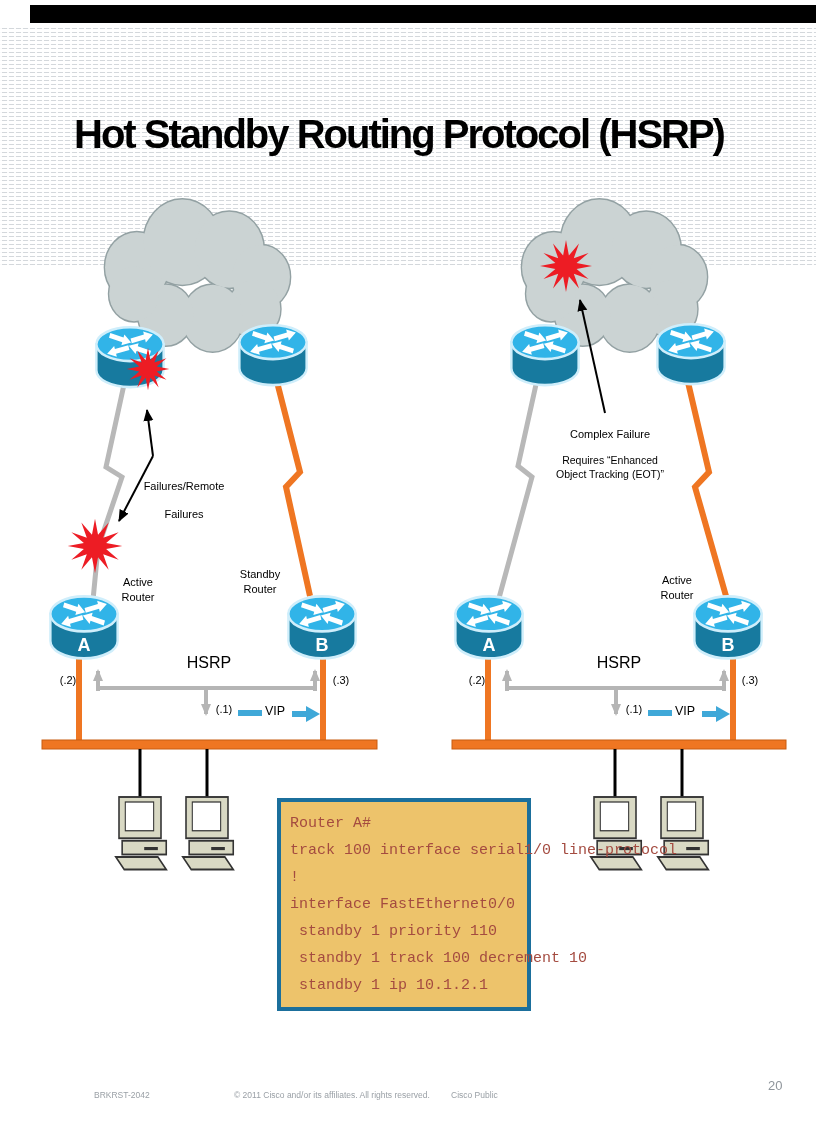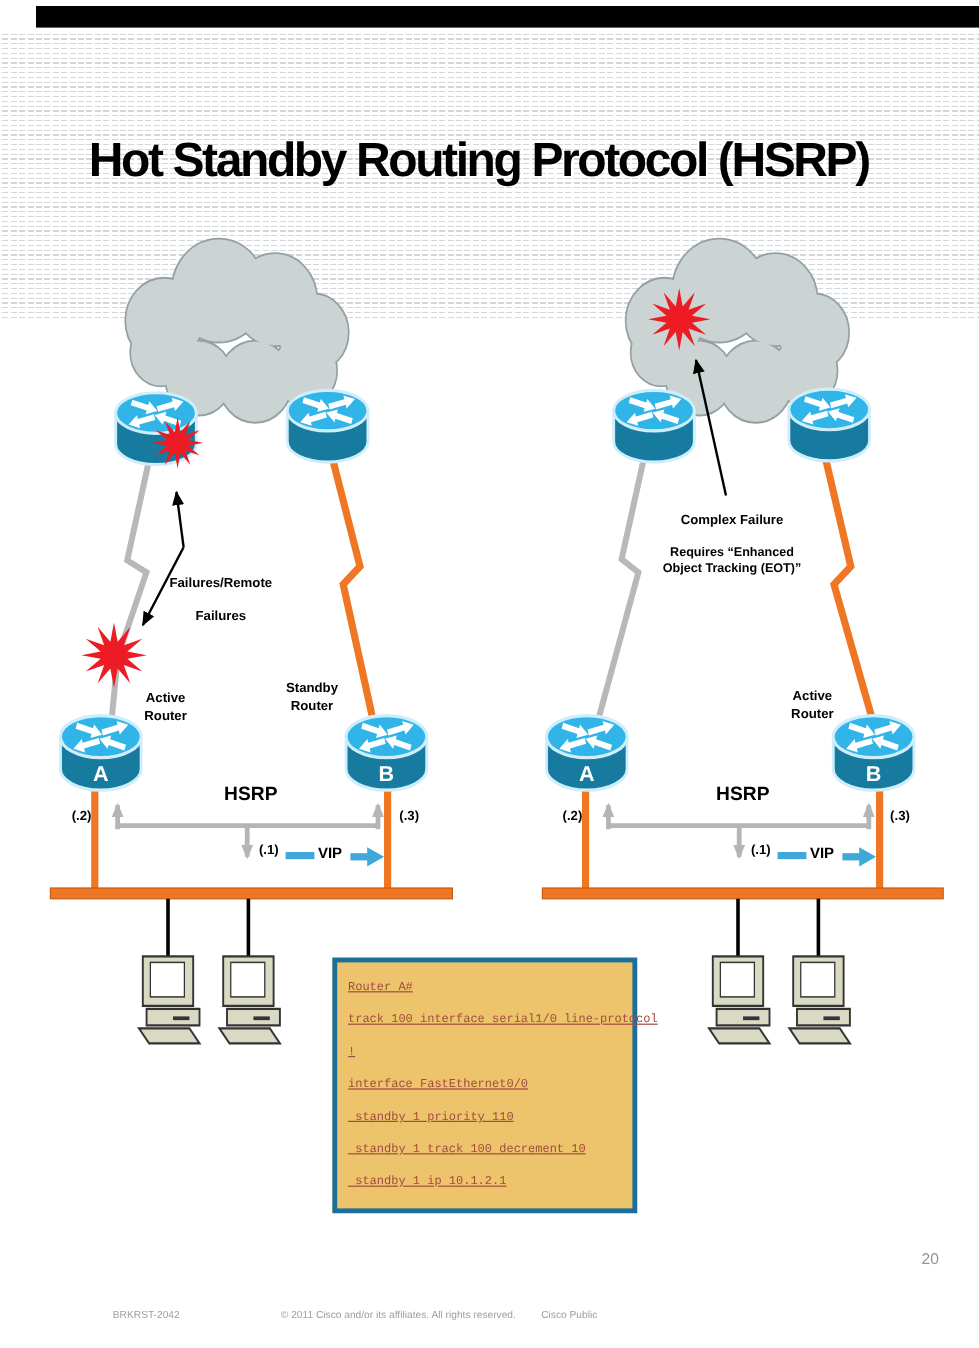--- a/index.html
+++ b/index.html
@@ -6,32 +6,32 @@
   #page{position:relative;width:816px;height:1123px;background:#fff;overflow:hidden;
         font-family:"Liberation Sans",sans-serif;}
   .topbar{position:absolute;left:30px;top:5px;width:786px;height:18px;background:#000;}
   .texture{position:absolute;left:0;top:28px;width:816px;height:240px;
     background-image:
       repeating-linear-gradient(90deg, rgba(255,255,255,0.92) 0 2px, rgba(255,255,255,0) 2px 7px),
       repeating-linear-gradient(180deg, rgba(168,176,184,0.5) 0 1px, rgba(0,0,0,0) 1px 4px);}
   .title{position:absolute;left:74px;top:112px;font-size:40px;font-weight:bold;
          letter-spacing:-2px;color:#000;white-space:nowrap;}
   svg.diagram{position:absolute;left:0;top:0;}
-  .lbl{position:absolute;font-weight:bold;color:#000;text-align:center;
+  .lbl{position:absolute;font-weight:normal;color:#000;text-align:center;
        font-size:11px;line-height:15px;}
   .lbl.note{font-size:11px;}
   .lbl.tiny{font-size:10.5px;line-height:13.5px;}
   .lbl.hsrp{font-size:16px;}
   .lbl.vip{font-size:12.5px;}
   .code{position:absolute;left:277px;top:798px;width:237px;
         border:4px solid #1b6f9c;background:#edc36b;padding:8px 0 8px 9px;}
-  .code div{font-family:"Liberation Mono",monospace;font-size:10px;line-height:27px;
-            color:#a44b40;white-space:pre;text-decoration:underline;}
+  .code div{font-family:"Liberation Mono",monospace;font-size:15px;line-height:27px;
+            color:#a44b40;white-space:pre;}
   .footer-item{position:absolute;top:1090px;font-size:8.5px;color:#9aa0a6;white-space:nowrap;margin-left:16px;}
-  .pageno{position:absolute;top:1041px;left:768px;font-size:13px;color:#8f959b;}
+  .pageno{position:absolute;top:1078px;left:768px;font-size:13px;color:#8f959b;}
 </style>
 </head>
 <body>
 
 <div id="page">
 
   <div class="topbar"></div>
   <div class="texture"></div>
 
   <div class="title">Hot Standby Routing Protocol (HSRP)</div>

